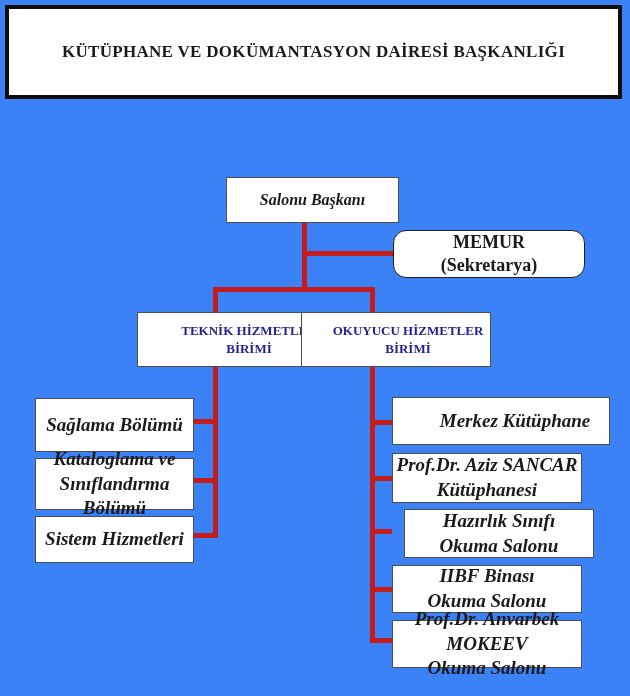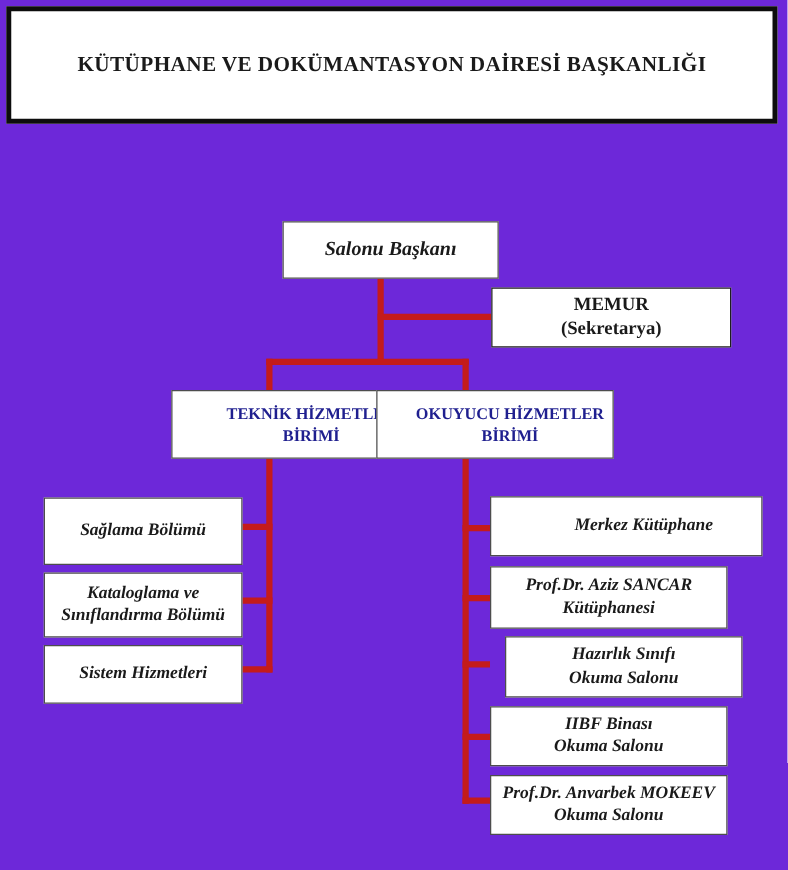--- a/index.html
+++ b/index.html
@@ -1,20 +1,20 @@
 <!DOCTYPE html>
 <html><head>
 <meta charset="utf-8">
 <style>
   html, body { margin: 0; padding: 0; background: #ffffff; }
   .canvas {
     position: relative;
     width: 630px;
     height: 696px;
-    background: #6d28d9;
+    background: #3b82f6;
     font-family: "Liberation Serif", "DejaVu Serif", serif;
     overflow: hidden;
   }
   .title-box {
     position: absolute;
     left: 5px; top: 5px;
     width: 609px; height: 86px;
     border: 4px solid #0d0d0d;
     background: #ffffff;
     display: flex; align-items: center; justify-content: center;
@@ -36,31 +36,32 @@
     font-weight: bold;
     color: #1a1a1a;
     line-height: 1.3;
     z-index: 2;
   }
   .node.root {
     font-style: italic;
     font-size: 16px;
   }
   .node.staff {
-    font-size: 15px;
+    font-size: 18px;
     border-color: #1f1f1f;
+    border-radius: 13px;
   }
   .node.branch {
     font-size: 13px;
     color: #1f1f8f;
     line-height: 1.35;
   }
   .node.unit {
     font-style: italic;
-    font-size: 14px;
+    font-size: 19px;
   }
   .line {
     position: absolute;
     background: #c41b1b;
     z-index: 1;
   }
 </style>
 </head>
 <body>
 

